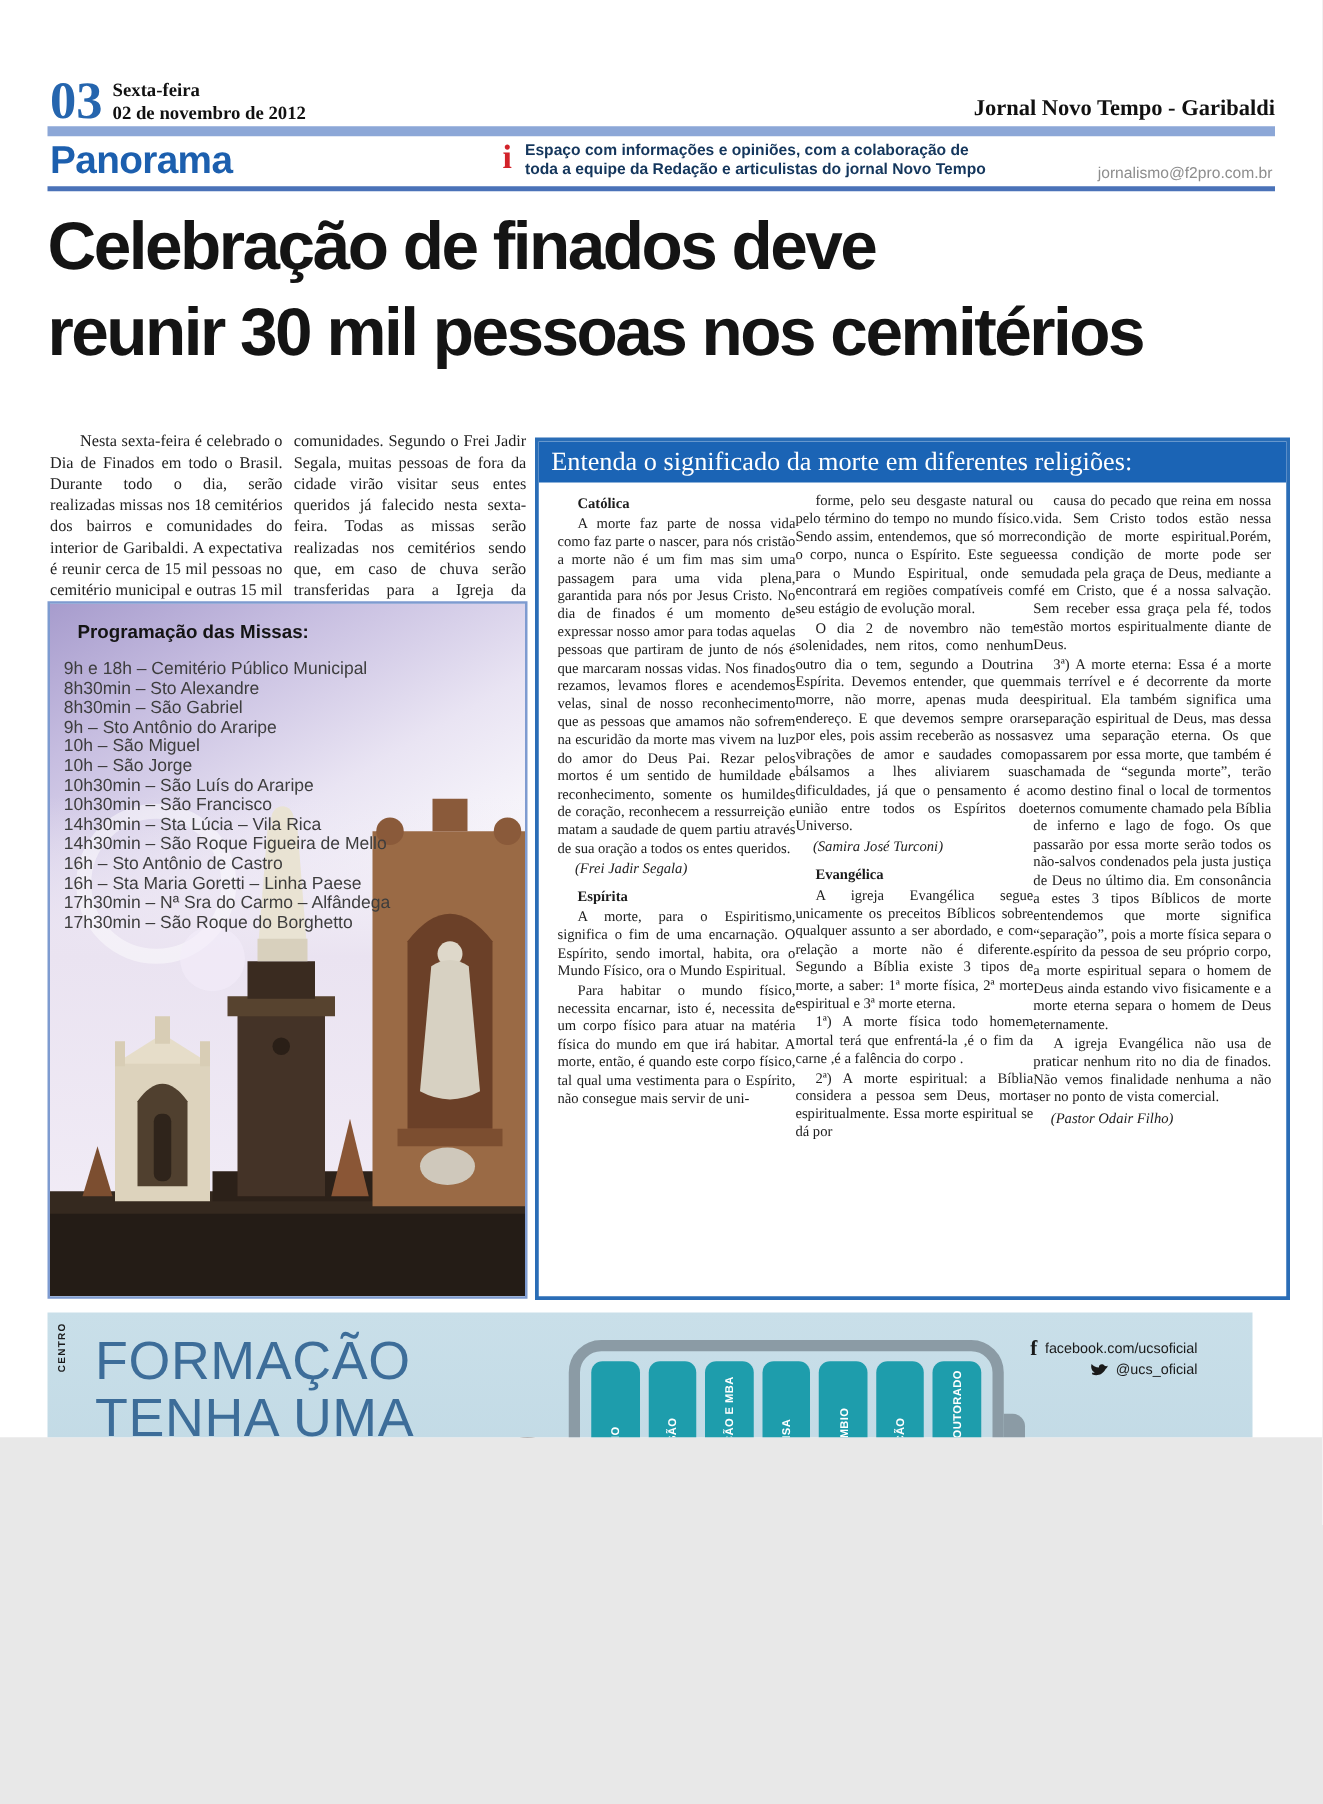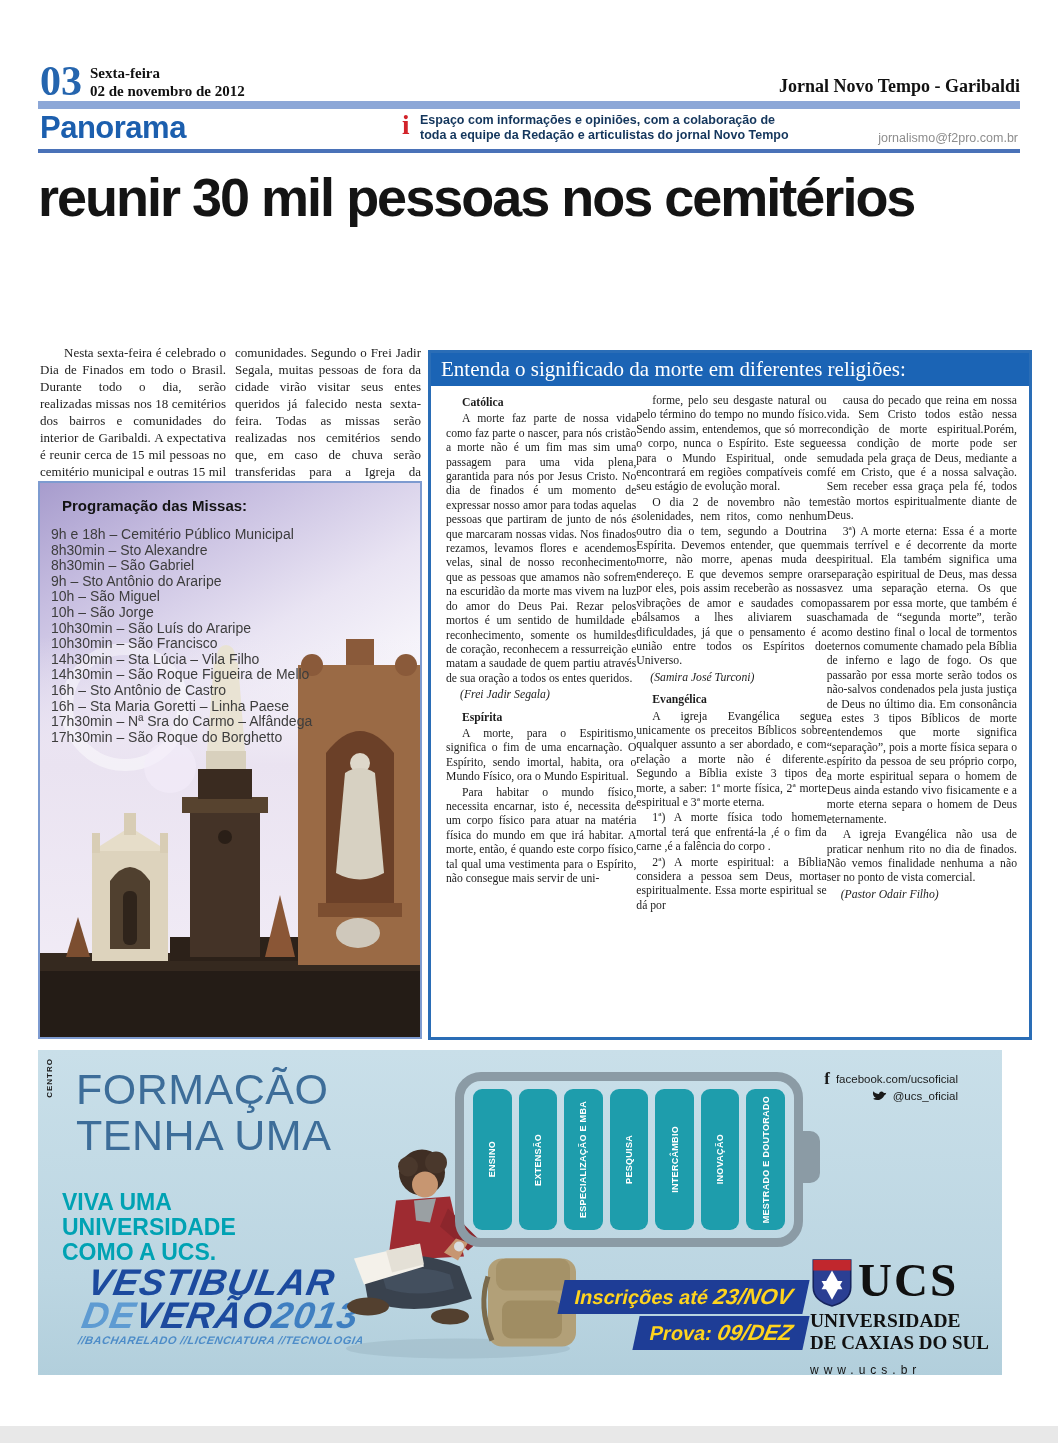--- a/index.html
+++ b/index.html
@@ -1,16 +1,16 @@
 <!DOCTYPE html>
 <html><head>
 <meta charset="utf-8">
 <style>
   html,body{margin:0;padding:0;background:#e8e8e8;}
-  #page{position:relative;width:1058px;height:1426px;background:#ffffff;margin:0 auto;
+  #page{position:relative;width:1058px;height:1150px;background:#ffffff;margin:0 auto;
         font-family:"Liberation Sans",sans-serif;overflow:hidden;}
 
   
   .pg-num{position:absolute;left:40px;top:60px;font-family:"Liberation Serif",serif;
           font-weight:bold;font-size:42px;color:#2565ae;line-height:42px;}
   .date-blk{position:absolute;left:90px;top:64px;font-family:"Liberation Serif",serif;
             font-weight:bold;font-size:15px;color:#111;line-height:18px;}
   .paper-name{position:absolute;right:38px;top:76px;font-family:"Liberation Serif",serif;
               font-weight:bold;font-size:18px;color:#111;}
   .bar1{position:absolute;left:38px;top:101px;width:982px;height:8px;background:#8ca7d7;}
@@ -117,20 +117,21 @@
   <div class="section-title">Panorama</div>
   <div class="info-i">i</div>
   <div class="info-txt">
     <div>Espaço com informações e opiniões, com a colaboração de</div>
     <div>toda a equipe da Redação e articulistas do jornal Novo Tempo</div>
   </div>
   <div class="email">jornalismo@f2pro.com.br</div>
   <div class="bar2"></div>
 
   <div class="headline">
+    <div>Celebração de finados deve</div>
     <div>reunir 30 mil pessoas nos cemitérios</div>
   </div>
 
   <div class="lead-col c1">
       <p>Nesta sexta-feira é celebrado o Dia de Finados em todo o Brasil. Durante todo o dia, serão realizadas missas nos 18 cemitérios dos bairros e comunidades do interior de Garibaldi. A expectativa é reunir cerca de 15 mil pessoas no cemitério municipal e outras 15 mil nas</p>
     </div>
   <div class="lead-col c2">
       <p>comunidades. Segundo o Frei Jadir Segala, muitas pessoas de fora da cidade virão visitar seus entes queridos já falecido nesta sexta-feira. Todas as missas serão realizadas nos cemitérios sendo que, em caso de chuva serão transferidas para a Igreja da comunidade.</p>
     </div>
 
@@ -181,21 +182,21 @@
     <div class="missas-title">Programação das Missas:</div>
     <ul class="missas-list">
       <li>9h e 18h – Cemitério Público Municipal</li>
       <li>8h30min – Sto Alexandre</li>
       <li>8h30min – São Gabriel</li>
       <li>9h – Sto Antônio do Araripe</li>
       <li>10h – São Miguel</li>
       <li>10h – São Jorge</li>
       <li>10h30min – São Luís do Araripe</li>
       <li>10h30min – São Francisco</li>
-      <li>14h30min – Sta Lúcia – Vila Filho</li>
+      <li>14h30min – Sta Lúcia – Vila Rica</li>
       <li>14h30min – São Roque Figueira de Mello</li>
       <li>16h – Sto Antônio de Castro</li>
       <li>16h – Sta Maria Goretti – Linha Paese</li>
       <li>17h30min – Nª Sra do Carmo – Alfândega</li>
       <li>17h30min – São Roque do Borghetto</li>
     </ul>
   </div>
 
   <div class="rel-box">
     <div class="rel-title">Entenda o significado da morte em diferentes religiões:</div>

